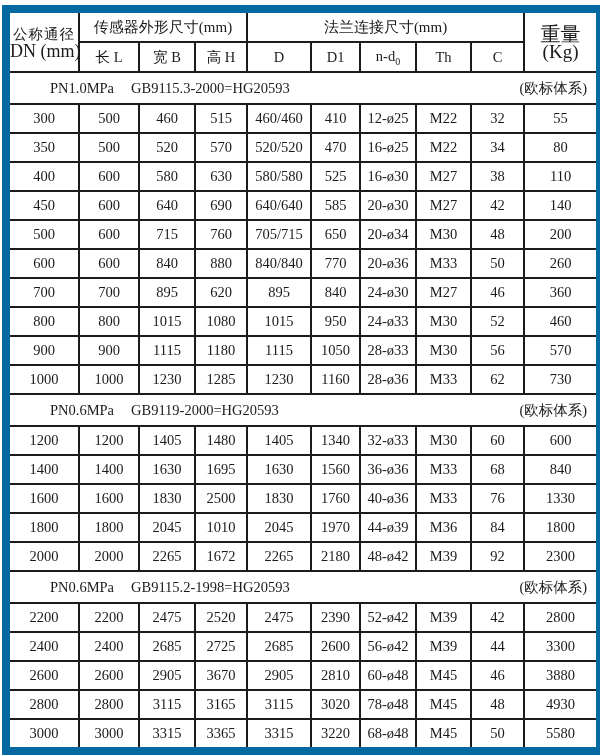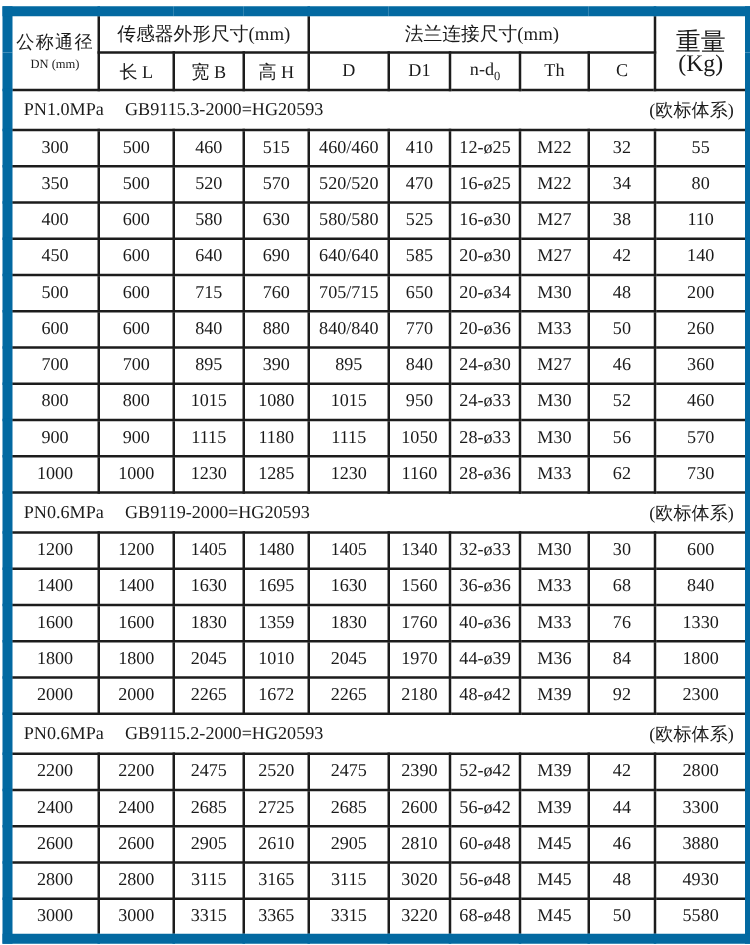--- a/index.html
+++ b/index.html
@@ -25,32 +25,32 @@
     vertical-align: middle;
     padding: 0;
     font-weight: normal;
     white-space: nowrap;
     overflow: hidden;
   }
   
   .hdr-group th { height: 28px; font-size: 15px; }
   .hdr-sub th   { height: 28px; font-size: 14.5px; }
   .dn-line1 { font-size: 14.5px; line-height: 19px; letter-spacing: 1px; }
-  .dn-line2 { font-size: 10px; line-height: 15px; }
+  .dn-line2 { font-size: 18px; line-height: 15px; }
   .wt-line1 { font-size: 20px; line-height: 19px; }
   .wt-line2 { font-size: 19px; line-height: 16px; }
   sub.nd-sub { font-size: 10px; }
   
   .section-row td { height: 30px; font-size: 14.5px; }
   .section-wrap {
     display: flex;
     align-items: center;
     padding: 0 9px 0 9px;
   }
-  .sec-pn  { width: 72px; text-align: left; flex: 0 0 auto; }
+  .sec-pn  { width: 72px; text-align: left; flex: 0 0 auto; margin-left: 31px; }
   .sec-std { flex: 1 1 auto; text-align: left; padding-left: 9px; }
   .sec-note{ flex: 0 0 auto; text-align: right; }
   
   .row-data td { height: 27px; font-size: 14.5px; }
 </style>
 </head>
 <body>
 
 <table class="dim-table">
   <colgroup>
@@ -168,21 +168,21 @@
         <td>770</td>
         <td>20-ø36</td>
         <td>M33</td>
         <td>50</td>
         <td>260</td>
       </tr>
       <tr class="row-data">
         <td>700</td>
         <td>700</td>
         <td>895</td>
-        <td>390</td>
+        <td>620</td>
         <td>895</td>
         <td>840</td>
         <td>24-ø30</td>
         <td>M27</td>
         <td>46</td>
         <td>360</td>
       </tr>
       <tr class="row-data">
         <td>800</td>
         <td>800</td>
@@ -230,40 +230,40 @@
       </tr>
       <tr class="row-data">
         <td>1200</td>
         <td>1200</td>
         <td>1405</td>
         <td>1480</td>
         <td>1405</td>
         <td>1340</td>
         <td>32-ø33</td>
         <td>M30</td>
-        <td>30</td>
+        <td>60</td>
         <td>600</td>
       </tr>
       <tr class="row-data">
         <td>1400</td>
         <td>1400</td>
         <td>1630</td>
         <td>1695</td>
         <td>1630</td>
         <td>1560</td>
         <td>36-ø36</td>
         <td>M33</td>
         <td>68</td>
         <td>840</td>
       </tr>
       <tr class="row-data">
         <td>1600</td>
         <td>1600</td>
         <td>1830</td>
-        <td>1359</td>
+        <td>2500</td>
         <td>1830</td>
         <td>1760</td>
         <td>40-ø36</td>
         <td>M33</td>
         <td>76</td>
         <td>1330</td>
       </tr>
       <tr class="row-data">
         <td>1800</td>
         <td>1800</td>
@@ -285,21 +285,21 @@
         <td>2180</td>
         <td>48-ø42</td>
         <td>M39</td>
         <td>92</td>
         <td>2300</td>
       </tr>
       <tr class="section-row">
         <td colspan="10">
           <div class="section-wrap">
             <span class="sec-pn">PN0.6MPa</span>
-            <span class="sec-std">GB9115.2-2000=HG20593</span>
+            <span class="sec-std">GB9115.2-1998=HG20593</span>
             <span class="sec-note">(欧标体系)</span>
           </div>
         </td>
       </tr>
       <tr class="row-data">
         <td>2200</td>
         <td>2200</td>
         <td>2475</td>
         <td>2520</td>
         <td>2475</td>
@@ -318,36 +318,36 @@
         <td>2600</td>
         <td>56-ø42</td>
         <td>M39</td>
         <td>44</td>
         <td>3300</td>
       </tr>
       <tr class="row-data">
         <td>2600</td>
         <td>2600</td>
         <td>2905</td>
-        <td>2610</td>
+        <td>3670</td>
         <td>2905</td>
         <td>2810</td>
         <td>60-ø48</td>
         <td>M45</td>
         <td>46</td>
         <td>3880</td>
       </tr>
       <tr class="row-data">
         <td>2800</td>
         <td>2800</td>
         <td>3115</td>
         <td>3165</td>
         <td>3115</td>
         <td>3020</td>
-        <td>56-ø48</td>
+        <td>78-ø48</td>
         <td>M45</td>
         <td>48</td>
         <td>4930</td>
       </tr>
       <tr class="row-data">
         <td>3000</td>
         <td>3000</td>
         <td>3315</td>
         <td>3365</td>
         <td>3315</td>

